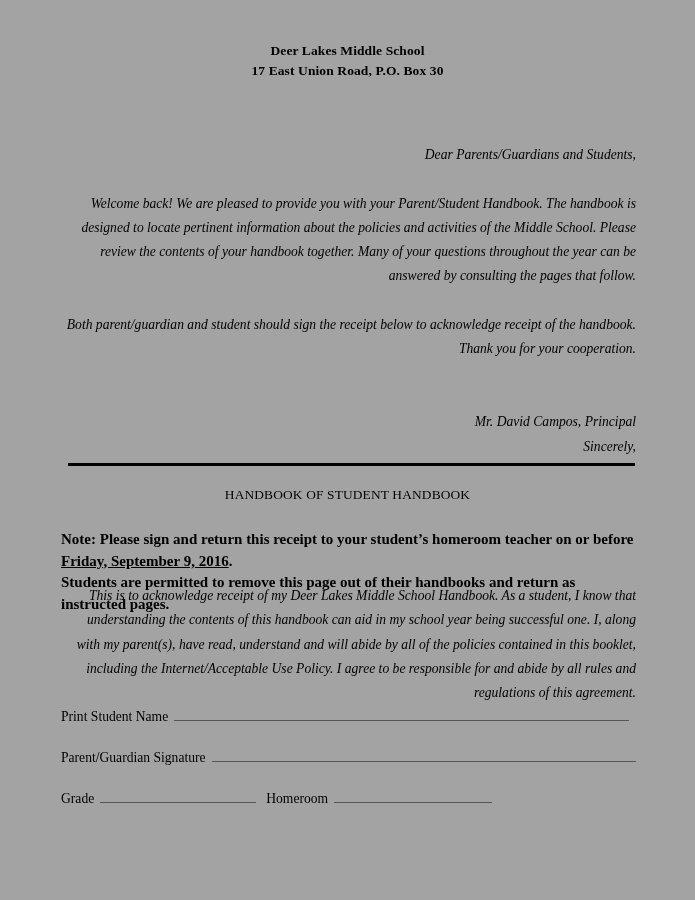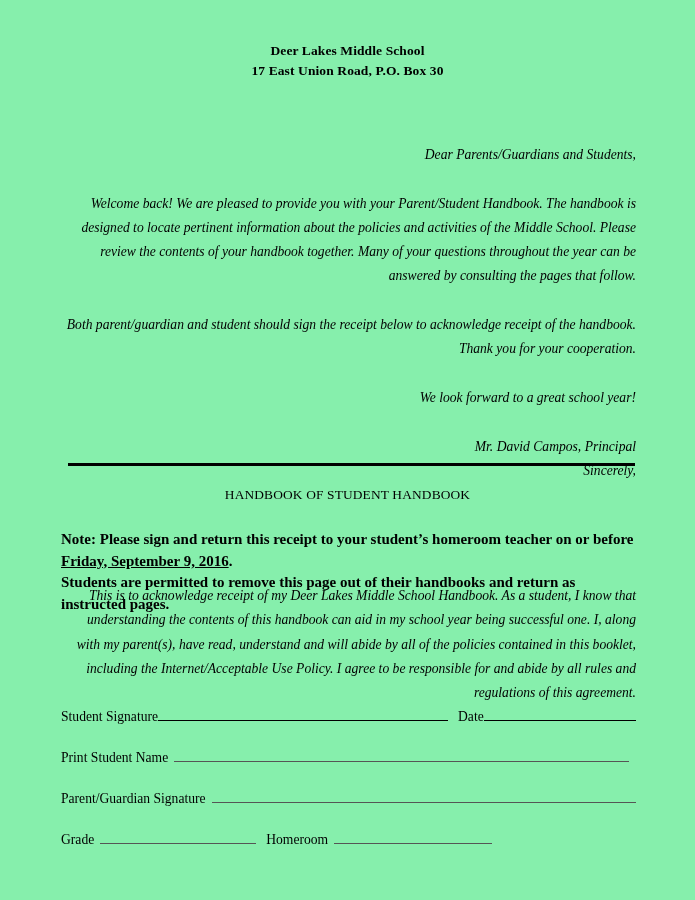--- a/index.html
+++ b/index.html
@@ -15,21 +15,21 @@
     font-family: "Liberation Serif", "DejaVu Serif", serif;
     color: #000000;
     overflow: hidden;
   }
   .page {
     position: absolute;
     left: 0;
     top: 0;
     width: 695px;
     height: 900px;
-    background: #86efac;
+    background: #a3a3a3;
   }
 
   
   .letterhead {
     position: absolute;
     left: 0;
     top: 41px;
     width: 695px;
     text-align: center;
   }
@@ -137,44 +137,40 @@
     <div class="lh-line">17 East Union Road, P.O. Box 30</div>
   </div>
 
   <div class="body-block">
     <p class="para">Dear Parents/Guardians and Students,</p>
     <div class="gap-sm"></div>
     <p class="para">Welcome back!  We are pleased to provide you with your Parent/Student Handbook.  The handbook is designed to locate pertinent information about the policies and activities of the Middle School.  Please review the contents of your handbook together.  Many of your questions throughout the year can be answered by consulting the pages that follow.</p>
     <div class="gap-sm"></div>
     <p class="para">Both parent/guardian and student should sign the receipt below to acknowledge receipt of the handbook.  Thank you for your cooperation.</p>
     <div class="gap-sm"></div>
-    <p class="para">We look forward to a great school year!</p>
     <div class="gap-sm"></div>
     <p class="para">Mr. David Campos, Principal</p>
     <p class="para">Sincerely,</p>
   </div>
 
   <div class="divider"></div>
 
   <div class="receipt-title">HANDBOOK OF STUDENT HANDBOOK</div>
 
   <div class="note-block">
     <span>Note:  Please sign and return this receipt to your student’s homeroom teacher on or before </span><span class="u">Friday, September 9, 2016</span><span>.</span>
     <div>Students are permitted to remove this page out of their handbooks and return as instructed pages.</div>
   </div>
 
   <div class="ack-block">
     <p class="para">This is to acknowledge receipt of my Deer Lakes Middle School Handbook.  As a student, I know that understanding the contents of this handbook can aid in my school year being successful one.  I, along with my parent(s), have read, understand and will abide by all of the policies contained in this booklet, including the Internet/Acceptable Use Policy.  I agree to be responsible for and abide by all rules and regulations of this agreement.</p>
   </div>
 
   <div class="sig-area">
 
-    <div class="sig-row">
-      <span class="sig-label">Student Signature</span><span class="rule" style="width:290px"></span><span class="sp-2"></span><span class="sig-label">Date</span><span class="rule" style="width:152px"></span>
-    </div>
 
     <div class="sig-row">
       <span class="sig-label">Print Student Name</span><span class="sp-1"></span><span class="rule rule-thin" style="width:455px"></span>
     </div>
 
     <div class="sig-row">
       <span class="sig-label">Parent/Guardian Signature</span><span class="sp-1"></span><span class="rule rule-thin" style="width:424px"></span>
     </div>
 
     <div class="sig-row">

